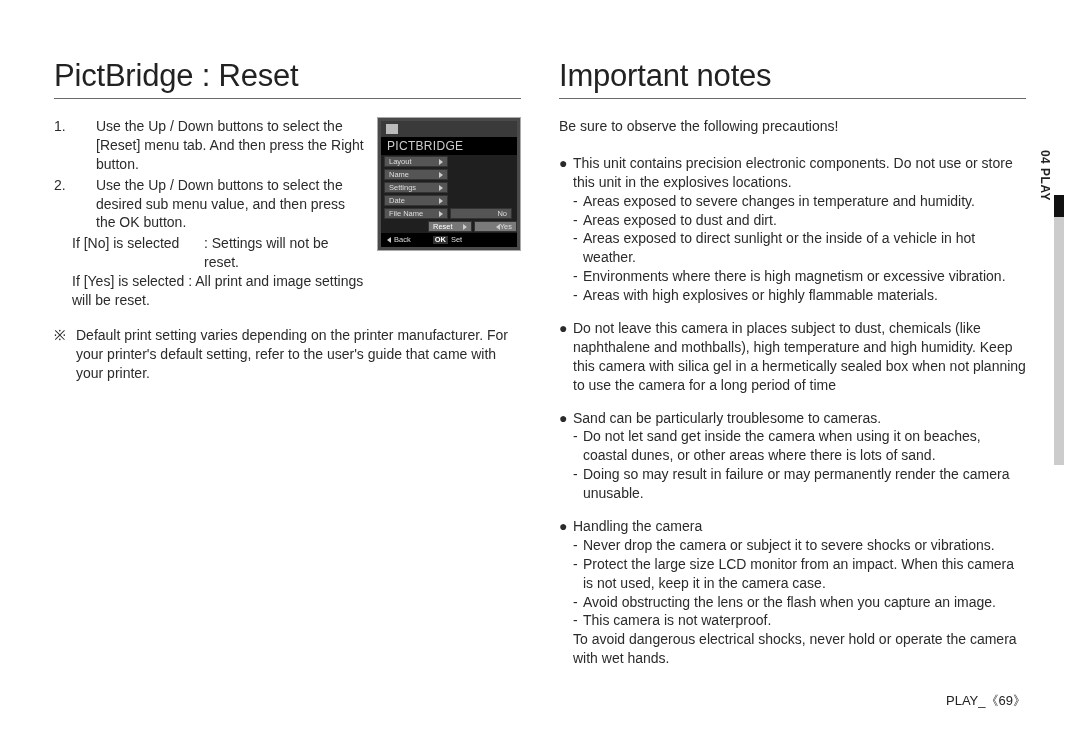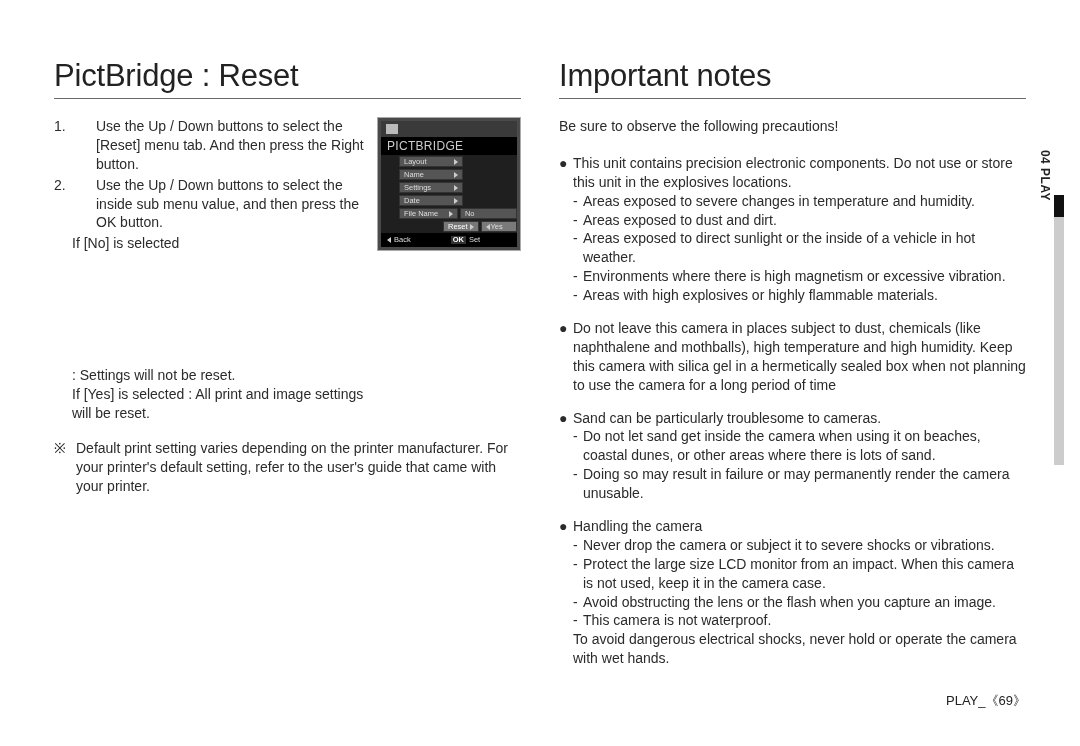--- a/index.html
+++ b/index.html
@@ -66,21 +66,20 @@
   }
   .left-steps {
     flex: 1;
   }
 
   .indent {
     padding-left: 18px;
   }
   .hang2 {
     display: flex;
-    flex-direction: column;
   }
   .hang2 .k {
     flex: 0 0 132px;
   }
 
   .note {
     display: flex;
     margin-top: 16px;
   }
   .note .sym {
@@ -191,21 +190,21 @@
     position: relative;
   }
   .lcd-title {
     background: #000;
     color: #ccc;
     padding: 3px 6px;
     font-size: 12px;
     letter-spacing: 0.3px;
   }
   .lcd-rows {
-    padding-left: 18px;
+    padding-left: 3px;
   }
   .lcd-row {
     display: flex;
     align-items: center;
     height: 13px;
   }
   .lcd-row .pane {
     background: #555;
     height: 11px;
     display: flex;
@@ -217,21 +216,21 @@
     border: 1px solid #333;
     white-space: nowrap;
   }
   .lcd-row .left {
     width: 64px;
     justify-content: space-between;
   }
   .lcd-row .right {
     width: 62px;
     margin-left: 2px;
-    justify-content: flex-start;
+    justify-content: flex-end;
   }
   .lcd-row.sel .left {
     background: #777;
     color: #fff;
     margin-left: 44px;
   }
   .lcd-row.sel .right {
     background: #7a7a7a;
   }
   .tri {
@@ -247,21 +246,21 @@
     border-right: 4px solid #ccc;
   }
   .lcd-bottom {
     background: #000;
     height: 14px;
     display: flex;
     align-items: center;
     font-size: 7.5px;
     padding: 0 6px;
     justify-content: flex-start;
-    gap: 40px;
+    gap: 22px;
   }
   .lcd-bottom .seg {
     display: flex;
     align-items: center;
     gap: 3px;
     white-space: nowrap;
   }
   .lcd-bottom .ok {
     font-weight: 700;
     color: #fff;
@@ -288,21 +287,21 @@
       <div class="body">
 
         <div class="left-block">
           <div class="left-steps">
             <div class="step">
               <div class="step-num">1.</div>
               <div class="step-text">Use the Up / Down buttons to select the [Reset] menu tab. And then press the Right button.</div>
             </div>
             <div class="step">
               <div class="step-num">2.</div>
-              <div class="step-text">Use the Up / Down buttons to select the inside sub menu value, and then press the OK button.</div>
+              <div class="step-text">Use the Up / Down buttons to select the desired sub menu value, and then press the OK button.</div>
             </div>
             <div class="indent">
               <div class="hang2">
                 <div class="k">If [No] is selected</div>
                 <div>: Settings will not be reset.</div>
               </div>
               <div>If [Yes] is selected : All print and image settings will be reset.</div>
             </div>
           </div>
 

